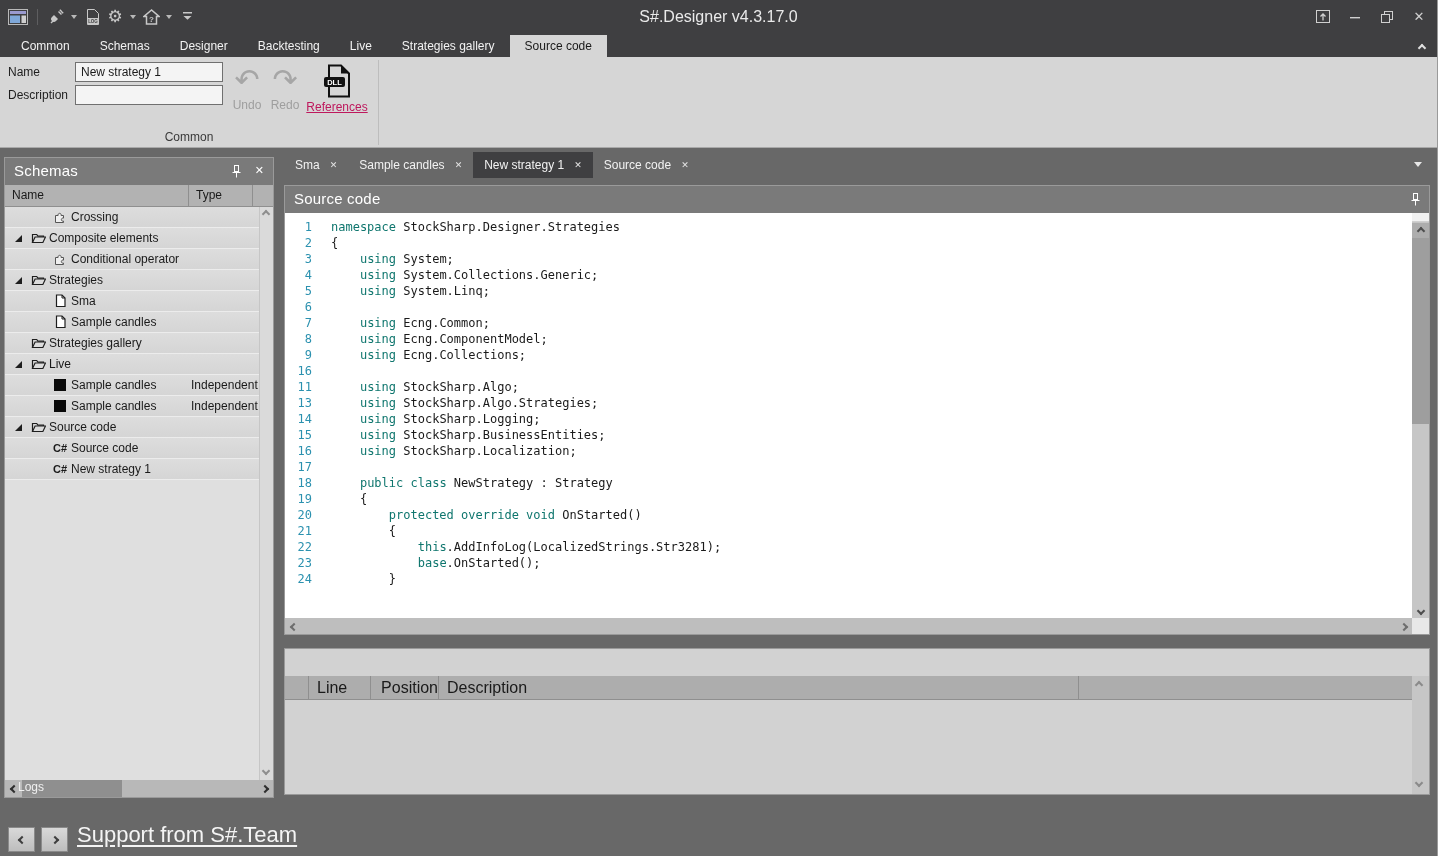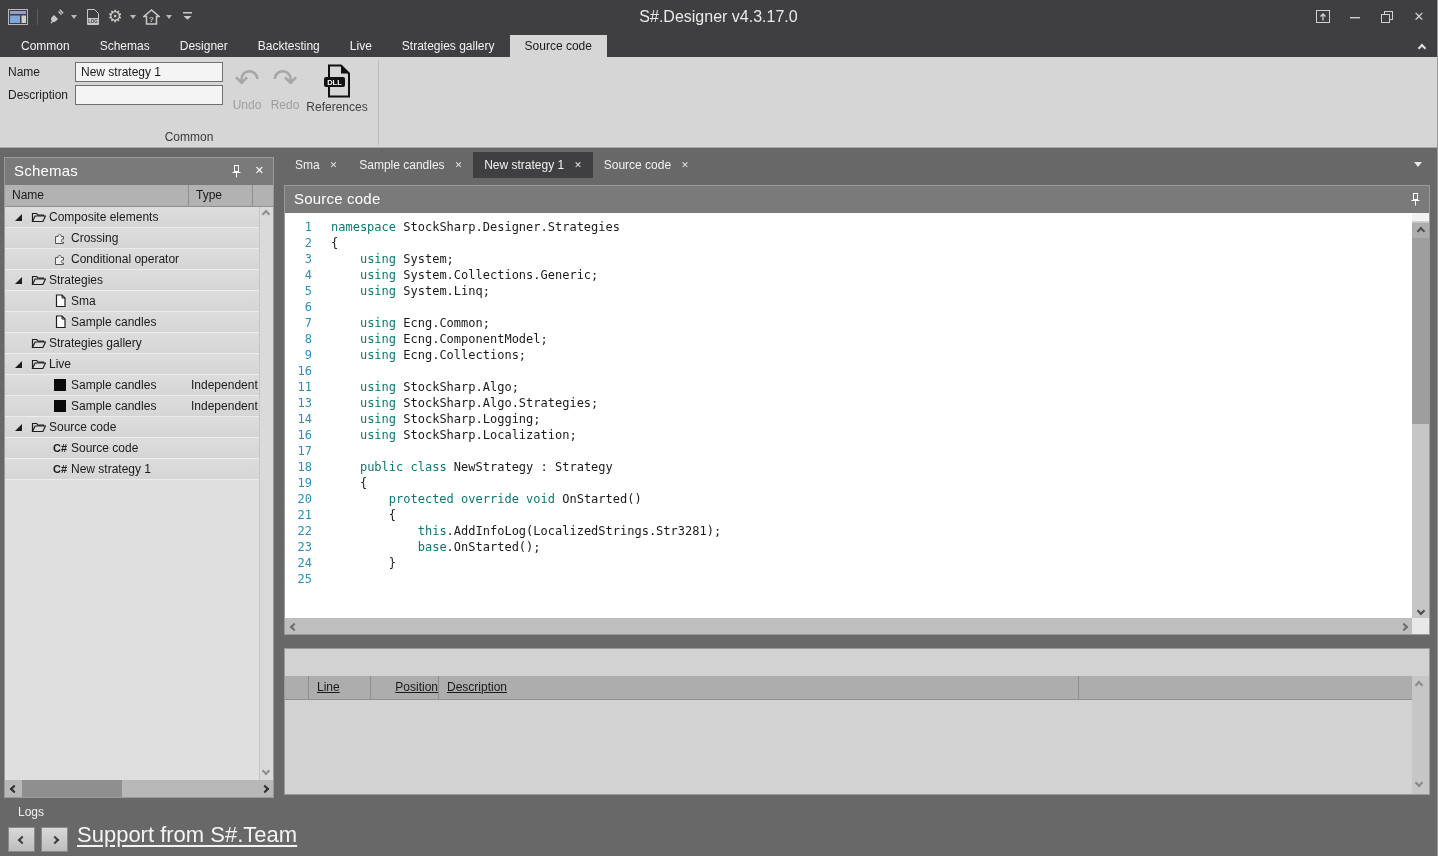--- a/index.html
+++ b/index.html
@@ -27,21 +27,21 @@
 
 
 #ribbon{position:absolute;left:0;top:57px;width:100%;height:91px;background:#D6D6D6;border-bottom:1px solid #A9A9A9;}
 .field{position:absolute;left:8px;height:20px;display:flex;align-items:center;width:216px;}
 .f1{top:5px;}.f2{top:28px;}
 .field label{color:#1E1E1E;font-size:12px;}
 .field input{position:absolute;left:67px;width:148px;height:20px;border:1px solid #707070;background:#F4F4F4;font-size:12px;padding:0 5px;font-family:"Liberation Sans",sans-serif;color:#1A1A1A;}
 .rbtn{position:absolute;top:5px;width:38px;text-align:center;color:#9E9E9E;font-size:12px;}
 .undo{left:228px;}.redo{left:266px;}
 .rbtn .arrow{font-size:30px;line-height:36px;display:block;color:#A6A6A6;font-family:"DejaVu Sans",sans-serif;}
-.refs{left:304px;width:66px;color:#404040;}
+.refs{left:304px;width:66px;color:#be185d;text-decoration:underline;}
 .refs .dllwrap{display:block;height:38px;padding-top:2px;}
 .gsep{position:absolute;left:378px;top:3px;height:85px;width:1px;background:#BDBDBD;}
 .gname{position:absolute;left:0;width:378px;bottom:3px;text-align:center;color:#3A3A3A;font-size:12px;}
 
 
 .phead{position:absolute;left:0;top:0;right:0;height:27px;background:#7A7A7A;color:#FFF;}
 .ptitle{position:absolute;left:9px;top:4px;font-size:15px;font-weight:300;letter-spacing:.2px;}
 .pin{position:absolute;top:7px;}
 .chev{width:6px;height:6px;border-left:2px solid #8E8E8E;border-top:2px solid #8E8E8E;display:inline-block;}
 .chev.up{transform:rotate(45deg);}
@@ -94,28 +94,28 @@
 .vscroll .sup .chev,.vscroll .sdown .chev{border-color:#4E4E4E;}
 .vscroll .vthumb{position:absolute;top:25px;left:0;right:0;height:46%;background:#9E9E9E;}
 .vscroll .sdown{position:absolute;bottom:0;left:0;right:0;height:15px;display:flex;align-items:center;justify-content:center;}
 .hscroll{position:absolute;left:0;right:17px;bottom:0;height:16px;background:#BEBEBE;}
 .hscroll .sarr .chev{border-color:#6E6E6E;}
 .corner{position:absolute;right:0;bottom:0;width:17px;height:16px;background:#E8E8E8;}
 
 
 #errpanel{position:absolute;left:284px;top:648px;width:1146px;height:147px;background:#D2D2D2;border:1px solid #9A9A9A;}
 #ecols{position:absolute;left:0;top:27px;right:17px;height:24px;background:#ADADAD;display:flex;}
-.ecol{border-right:1px solid #8F8F8F;border-bottom:1px solid #8F8F8F;line-height:23px;padding-left:8px;color:#1A1A1A;font-size:12px;flex:none;text-decoration:underline;}
+.ecol{border-right:1px solid #8F8F8F;border-bottom:1px solid #8F8F8F;line-height:23px;padding-left:8px;color:#1A1A1A;font-size:16px;flex:none;}
 .efill{flex:1;border-right:none;}
 .ebody{position:absolute;left:0;top:51px;right:17px;bottom:0;background:#D2D2D2;}
 .evsb{position:absolute;right:0;top:27px;width:17px;bottom:0;background:#C6C6C6;}
 .evsb .chev{position:absolute;left:4px;border-color:#8A8A8A;}
 
 
-#logs-label{position:absolute;left:18px;top:805px;color:#F0F0F0;font-size:12px;}
+#logs-label{position:absolute;left:18px;top:780px;color:#F0F0F0;font-size:12px;}
 .navbtn{position:absolute;top:827px;width:27px;height:25px;background:linear-gradient(#D9D9D9,#BDBDBD);border:1px solid #8A8A8A;display:flex;align-items:center;justify-content:center;}
 .navbtn .chev{border-color:#3E3E3E;}
 .b1{left:8px;}.b2{left:41px;}
 #support{position:absolute;left:77px;top:822px;color:#F4F4F4;font-size:22px;font-weight:300;text-decoration:underline;text-underline-offset:3px;cursor:pointer;}
 </style>
 </head>
 <body>
 
 <div id="window">
 
@@ -238,41 +238,41 @@
       </span>
       <span class="pclose">✕</span>
     </div>
     <div class="cols">
       <div class="col c1">Name</div>
       <div class="col c2">Type</div>
       <div class="col c3"></div>
     </div>
     <div id="tree">
         <div class="trow">
+          <span class="tind" style="width: 26px;"></span>
+          <span class="texp"></span>
+          <span class="ticon">
+            <svg width="13" height="13" viewBox="0 0 13 13">
+              <path d="M1.5 4.5h2.6a1.6 1.6 0 113 0h2.4v2.6a1.6 1.6 0 100 3v1.4H1.5z" fill="#EFEFEF" stroke="#555" stroke-width="1"></path>
+            </svg>
+          </span>
+          <span class="tlabel">Crossing</span>
+        </div>
+        <div class="trow">
           <span class="tind" style="width: 4px;"></span>
           <span class="texp">
             <span class="tri"></span>
           </span>
           <span class="ticon">
             <svg width="15" height="12" viewBox="0 0 15 12">
               <path d="M1.5 10.5v-8h4.2l1.2 1.6h5.6v1.9" fill="none" stroke="#1e1e1e" stroke-width="1.2"></path>
               <path d="M1.5 10.5l2.6-5.5h10.4l-2.6 5.5z" fill="#DCDCDC" stroke="#1e1e1e" stroke-width="1.2"></path>
             </svg>
           </span>
           <span class="tlabel">Composite elements</span>
-        </div>
-        <div class="trow">
-          <span class="tind" style="width: 26px;"></span>
-          <span class="texp"></span>
-          <span class="ticon">
-            <svg width="13" height="13" viewBox="0 0 13 13">
-              <path d="M1.5 4.5h2.6a1.6 1.6 0 113 0h2.4v2.6a1.6 1.6 0 100 3v1.4H1.5z" fill="#EFEFEF" stroke="#555" stroke-width="1"></path>
-            </svg>
-          </span>
-          <span class="tlabel">Crossing</span>
         </div>
         <div class="trow">
           <span class="tind" style="width: 26px;"></span>
           <span class="texp"></span>
           <span class="ticon">
             <svg width="13" height="13" viewBox="0 0 13 13">
               <path d="M1.5 4.5h2.6a1.6 1.6 0 113 0h2.4v2.6a1.6 1.6 0 100 3v1.4H1.5z" fill="#EFEFEF" stroke="#555" stroke-width="1"></path>
             </svg>
           </span>
           <span class="tlabel">Conditional operator</span>
@@ -484,20 +484,24 @@
           </div>
           <div class="cline">
             <span class="ln">13</span>
             <span class="ct"><span class="p">    </span><span class="k">using</span><span class="p"> StockSharp.Algo.Strategies;</span></span>
           </div>
           <div class="cline">
             <span class="ln">14</span>
             <span class="ct"><span class="p">    </span><span class="k">using</span><span class="p"> StockSharp.Logging;</span></span>
           </div>
           <div class="cline">
+            <span class="ln">15</span>
+            <span class="ct"><span class="p">    </span><span class="k">using</span><span class="p"> StockSharp.BusinessEntities;</span></span>
+          </div>
+          <div class="cline">
             <span class="ln">16</span>
             <span class="ct"><span class="p">    </span><span class="k">using</span><span class="p"> StockSharp.Localization;</span></span>
           </div>
           <div class="cline">
             <span class="ln">17</span>
             <span class="ct"></span>
           </div>
           <div class="cline">
             <span class="ln">18</span>
             <span class="ct"><span class="p">    </span><span class="k">public</span><span class="p"> </span><span class="k">class</span><span class="p"> NewStrategy : Strategy</span></span>
@@ -518,24 +522,20 @@
             <span class="ln">22</span>
             <span class="ct"><span class="p">            </span><span class="k">this</span><span class="p">.AddInfoLog(LocalizedStrings.Str3281);</span></span>
           </div>
           <div class="cline">
             <span class="ln">23</span>
             <span class="ct"><span class="p">            </span><span class="k">base</span><span class="p">.OnStarted();</span></span>
           </div>
           <div class="cline">
             <span class="ln">24</span>
             <span class="ct"><span class="p">        }</span></span>
-          </div>
-          <div class="cline">
-            <span class="ln">25</span>
-            <span class="ct"></span>
           </div>
         </div>
       </div>
     <div class="vscroll">
       <span class="gap"></span>
       <span class="sup">
           <span class="chev up"></span>
         </span>
       <span class="vthumb"></span>
       <span class="sdown">

